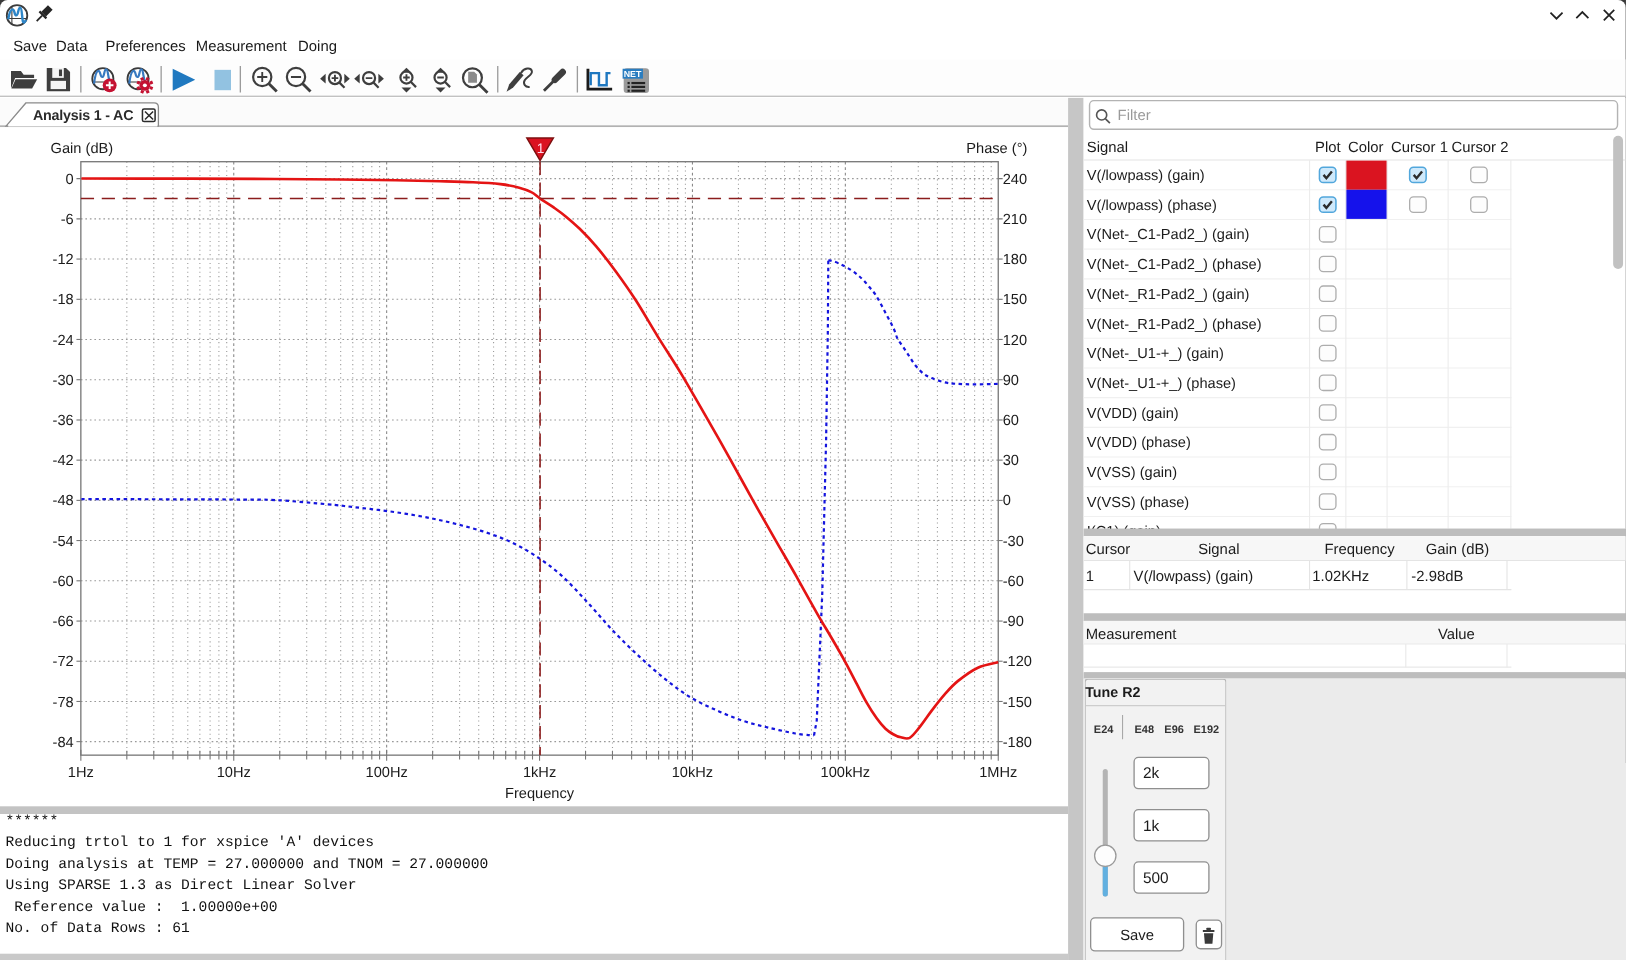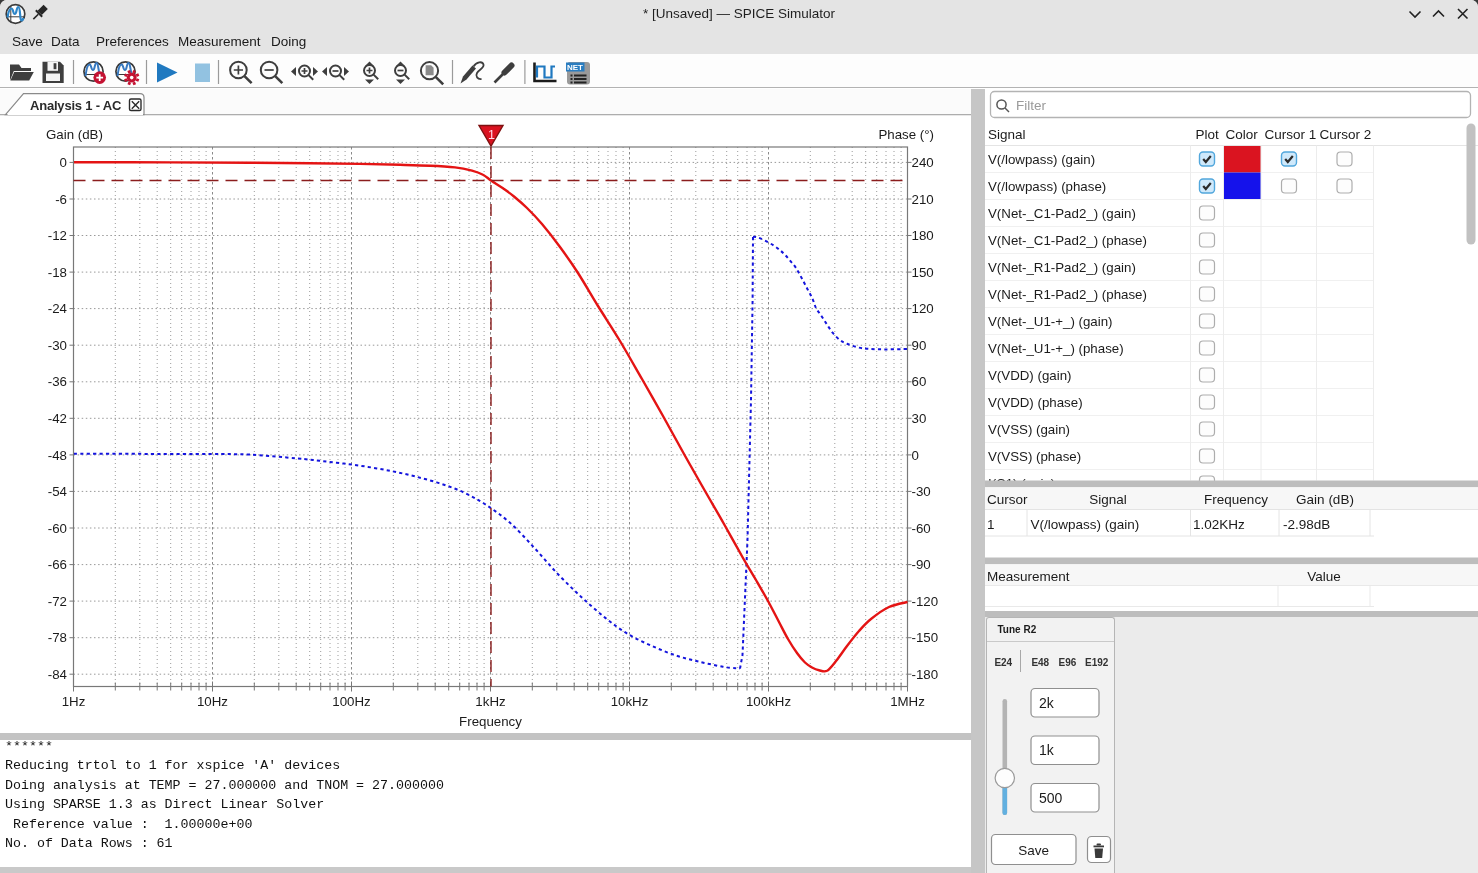--- a/index.html
+++ b/index.html
@@ -9,23 +9,20 @@
 #menubar span{position:absolute;top:6px}
 #toolbar{position:absolute;left:0;top:54px;width:1478px;height:34px;background:#fdfdfd;border-bottom:1px solid #b3b3b3}
 #tabbar{position:absolute;left:0;top:89px;width:971px;height:27px;background:#fbfbfb}
 #console{position:absolute;left:0;top:740px;width:971px;height:127px;background:#fff;font-family:"Liberation Mono",monospace;font-size:13.3px;line-height:19.4px;color:#111;white-space:pre;padding:0 0 0 5px}
 #consplit{position:absolute;left:0;top:733px;width:971px;height:7px;background:#c3c3c3}
 #hsb{position:absolute;left:0;top:867px;width:971px;height:6px;background:#c9c9c9}
 #sash{position:absolute;left:971px;top:89px;width:14px;height:784px;background:#c6c6c6}
 text{font-family:"Liberation Sans",sans-serif}
 </style></head><body>
 <div id="win">
-<div id="titlebar">
-      <div id="title">* [Unsaved] — SPICE Simulator</div>
-    </div>
 <svg width="1478" height="28" viewBox="0 0 1478 28" style="position:absolute;left:0;top:0">
       <circle cx="15.5" cy="14" r="9.3" fill="#fff" stroke="#3c3c3c" stroke-width="1.7"></circle>
       <path d="M6.5,16.8 H24.5 M10.8,6 V22.5" stroke="#3c3c3c" stroke-width="1"></path>
       <path d="M7.5,17.5 C8.5,11 10,8.5 11.5,8.5 C13.5,8.5 12.8,14 14.8,14 C16.8,14 16.3,7 18.3,7 C20.3,7 19.8,16.5 20.8,19.3 C21.5,21.2 22.8,20.6 23.5,18" fill="none" stroke="#2e86c8" stroke-width="2.2"></path>
       <g transform="translate(39,13.5) rotate(45)">
         <rect x="-3" y="-9.5" width="6" height="8.5" fill="#262626"></rect>
         <rect x="-4.5" y="-1" width="9" height="2" fill="#262626"></rect>
         <rect x="-0.8" y="1" width="1.6" height="7" fill="#262626"></rect>
       </g>
       <path d="M1409.5,11.5 L1415,17 L1420.5,11.5" fill="none" stroke="#222" stroke-width="1.6"></path>
@@ -478,21 +475,21 @@
 <g stroke="#e9e9e9" stroke-width="1">
         <line x1="985" y1="585.5" x2="1478" y2="585.5"></line>
         <line x1="985" y1="606.5" x2="1374" y2="606.5"></line>
         <line x1="1278" y1="585.5" x2="1278" y2="606.5"></line>
         <line x1="1370" y1="585.5" x2="1370" y2="606.5"></line>
       </g>
 <rect x="985" y="611" width="493" height="6" fill="#bdbdbd"></rect>
 </svg>
 <div style="position:absolute;left:985px;top:617px;width:493px;height:256px;background:#ebebeb">
 <div style="position:absolute;left:0.5px;top:0px;width:129px;height:256px;background:#f2f2f2;border:1px solid #b5b5b5;border-bottom:none;border-radius:3px 3px 0 0">
-<div style="position:absolute;left:0;top:0;width:100%;height:24px;border-bottom:1px solid #c9c9c9;font-weight:bold;font-size:10px;color:#1b1b1b;line-height:24px;padding-left:11px;box-sizing:border-box">Tune R2</div>
+<div style="position:absolute;left:0;top:0;width:100%;height:24px;border-bottom:1px solid #c9c9c9;font-weight:bold;font-size:13px;color:#1b1b1b;line-height:24px;box-sizing:border-box">Tune R2</div>
 </div>
 <svg width="493" height="256" viewBox="985 617 493 256" style="position:absolute;left:0;top:0">
 <g style="font-size:10px;font-weight:bold;fill:#333" text-anchor="middle">
 <text x="1003.3" y="666">E24</text>
           <text x="1040.3" y="666">E48</text>
           <text x="1067.4" y="666">E96</text>
           <text x="1096.7" y="666">E192</text>
 </g>
 <line x1="1020.5" y1="650" x2="1020.5" y2="672" stroke="#a8a8a8" stroke-width="1"></line>
 <rect x="1002.5" y="699" width="4.6" height="116" rx="2.3" fill="#b4b4b4"></rect>

